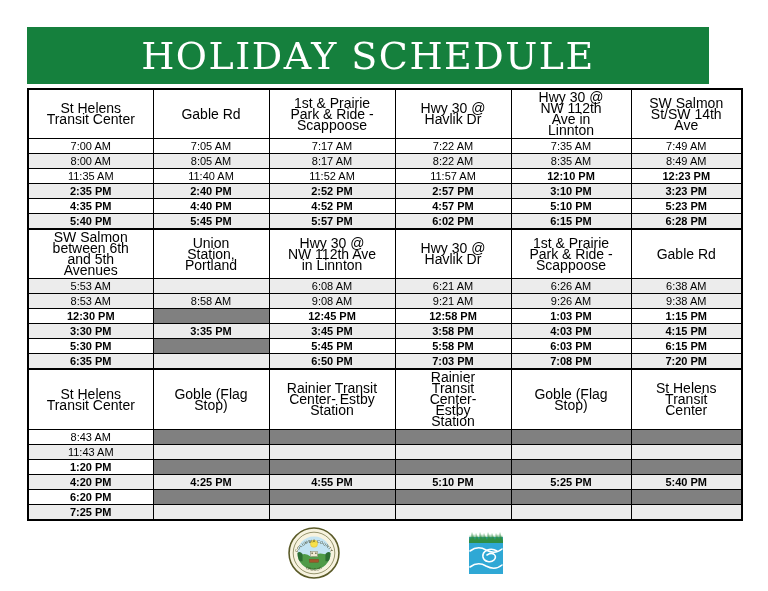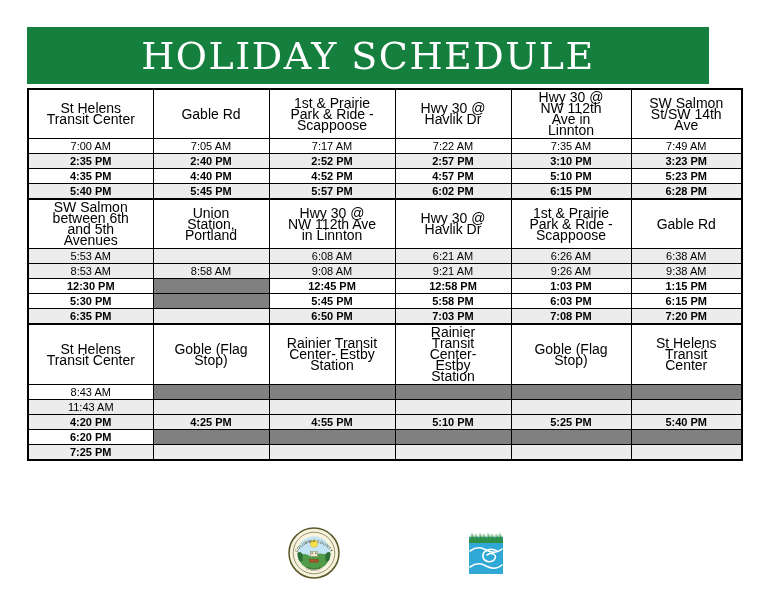--- a/index.html
+++ b/index.html
@@ -72,20 +72,36 @@
         <tbody>
           <tr class="white">
             <td>7:00 AM</td>
             <td>7:05 AM</td>
             <td>7:17 AM</td>
             <td>7:22 AM</td>
             <td>7:35 AM</td>
             <td>7:49 AM</td>
           </tr>
           <tr class="light">
+            <td>8:00 AM</td>
+            <td>8:05 AM</td>
+            <td>8:17 AM</td>
+            <td>8:22 AM</td>
+            <td>8:35 AM</td>
+            <td>8:49 AM</td>
+          </tr>
+          <tr class="white">
+            <td>11:35 AM</td>
+            <td>11:40 AM</td>
+            <td>11:52 AM</td>
+            <td>11:57 AM</td>
+            <td class="bold">12:10 PM</td>
+            <td class="bold">12:23 PM</td>
+          </tr>
+          <tr class="light">
             <td class="bold">2:35 PM</td>
             <td class="bold">2:40 PM</td>
             <td class="bold">2:52 PM</td>
             <td class="bold">2:57 PM</td>
             <td class="bold">3:10 PM</td>
             <td class="bold">3:23 PM</td>
           </tr>
           <tr class="white">
             <td class="bold">4:35 PM</td>
             <td class="bold">4:40 PM</td>
@@ -141,20 +157,28 @@
             <td>9:38 AM</td>
           </tr>
           <tr class="white">
             <td class="bold">12:30 PM</td>
             <td class="dark"></td>
             <td class="bold">12:45 PM</td>
             <td class="bold">12:58 PM</td>
             <td class="bold">1:03 PM</td>
             <td class="bold">1:15 PM</td>
           </tr>
+          <tr class="light">
+            <td class="bold">3:30 PM</td>
+            <td class="bold">3:35 PM</td>
+            <td class="bold">3:45 PM</td>
+            <td class="bold">3:58 PM</td>
+            <td class="bold">4:03 PM</td>
+            <td class="bold">4:15 PM</td>
+          </tr>
           <tr class="white">
             <td class="bold">5:30 PM</td>
             <td class="dark"></td>
             <td class="bold">5:45 PM</td>
             <td class="bold">5:58 PM</td>
             <td class="bold">6:03 PM</td>
             <td class="bold">6:15 PM</td>
           </tr>
           <tr class="light">
             <td class="bold">6:35 PM</td>
@@ -189,20 +213,28 @@
           <tr class="white">
             <td>8:43 AM</td>
             <td class="dark"></td>
             <td class="dark"></td>
             <td class="dark"></td>
             <td class="dark"></td>
             <td class="dark"></td>
           </tr>
           <tr class="light">
             <td>11:43 AM</td>
+            <td class="dark"></td>
+            <td class="dark"></td>
+            <td class="dark"></td>
+            <td class="dark"></td>
+            <td class="dark"></td>
+          </tr>
+          <tr class="white">
+            <td class="bold">1:20 PM</td>
             <td class="dark"></td>
             <td class="dark"></td>
             <td class="dark"></td>
             <td class="dark"></td>
             <td class="dark"></td>
           </tr>
           <tr class="light">
             <td class="bold">4:20 PM</td>
             <td class="bold">4:25 PM</td>
             <td class="bold">4:55 PM</td>

